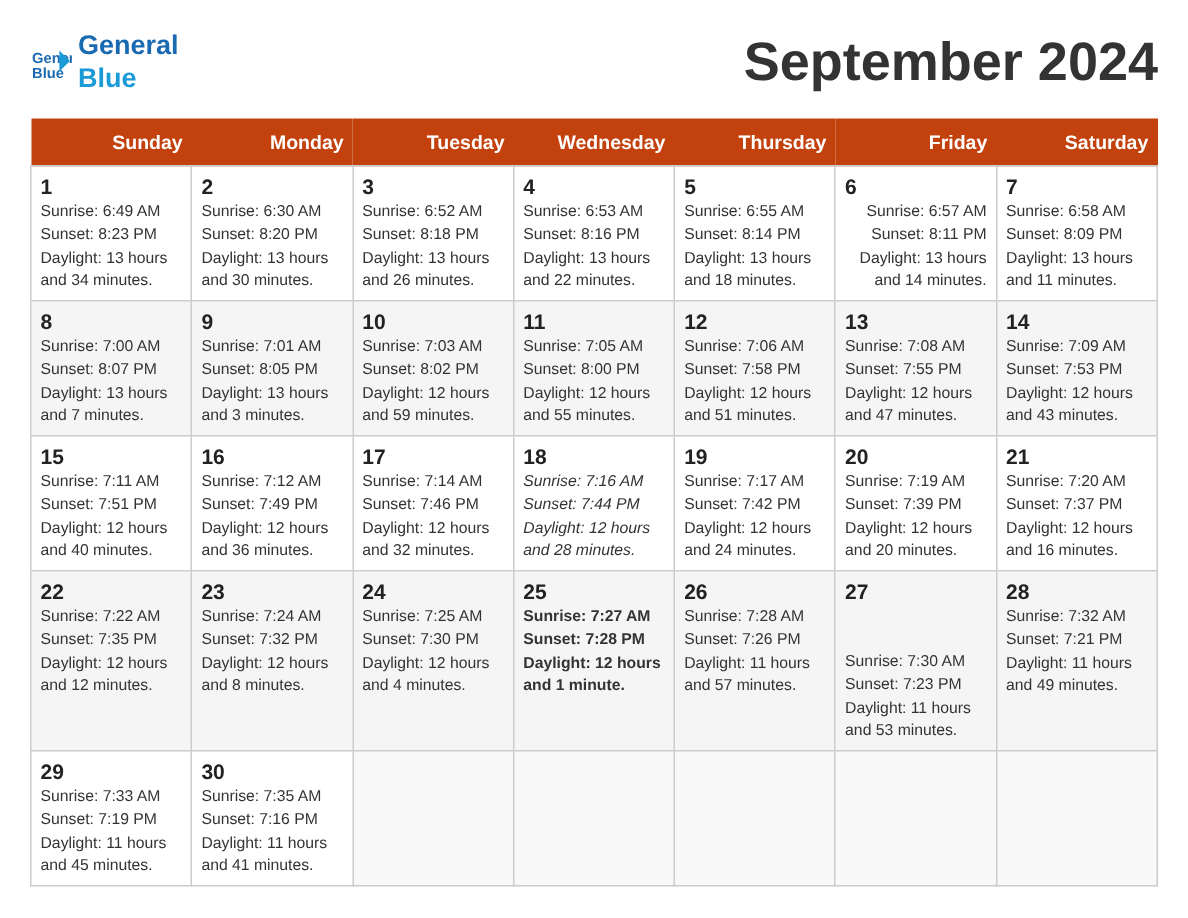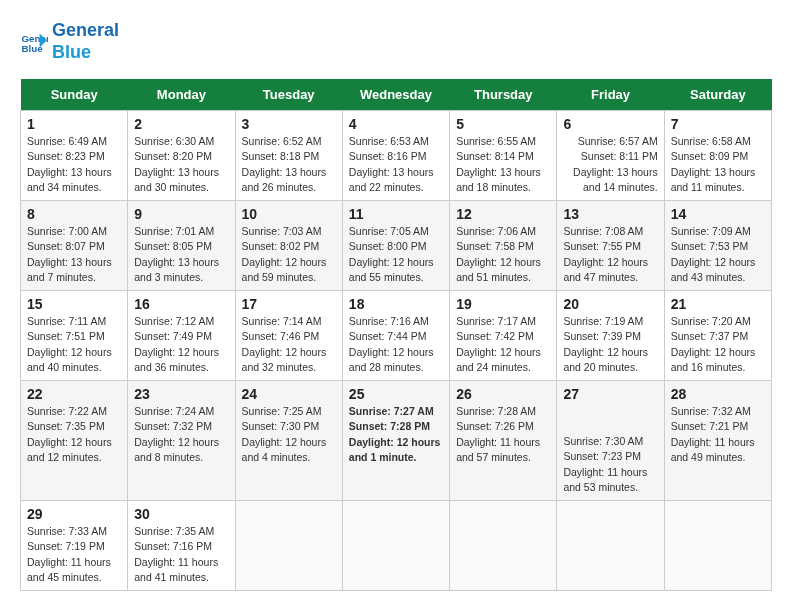--- a/index.html
+++ b/index.html
@@ -36,24 +36,24 @@
     .location {
       font-size: 16px;
       color: #555;
     }
     table {
       width: 100%;
       border-collapse: collapse;
       font-size: 11px;
     }
     thead tr th {
-      background-color: #15803d;
+      background-color: #c2410c;
       color: white;
       padding: 8px 6px;
-      text-align: center;
+      text-align: right;
       font-size: 13px;
       font-weight: bold;
       margin-top: 10px;
     }
     tbody tr td {
       border: 1px solid #ccc;
       vertical-align: top;
       padding: 5px 6px;
       width: 14.28%;
       height: 90px;
@@ -87,20 +87,21 @@
       <text x="2" y="20" font-size="14" font-weight="bold" fill="#1a6ab1">General</text>
       <text x="2" y="34" font-size="14" font-weight="bold" fill="#1a6ab1">Blue</text>
       <polygon points="28,8 38,18 28,28" fill="#1a9ad7"></polygon>
     </svg>
     <div style="line-height:1.2;">
       <div style="font-size:18px;font-weight:bold;color:#1a6ab1;">General</div>
       <div style="font-size:18px;font-weight:bold;color:#1a9ad7;">Blue</div>
     </div>
   </div>
   <div class="title-block">
+    <div class="month-title">September 2024</div>
   </div>
 </div>
 
 <table>
   <thead>
     <tr id="weekday-header">
     <th>Sunday</th>
         <th>Monday</th>
         <th>Tuesday</th>
         <th>Wednesday</th>
@@ -229,21 +230,21 @@
         </td>
         <td>
           <span class="day-num">17</span>
           <div class="day-info" style="white-space: pre-line;">Sunrise: 7:14 AM
 Sunset: 7:46 PM
 Daylight: 12 hours
 and 32 minutes.</div>
         </td>
         <td>
           <span class="day-num">18</span>
-          <div class="day-info" style="white-space: pre-line;">Sunrise: 7:16 AM
+          <div class="day-info" style="white-space: pre-line; font-style: italic;">Sunrise: 7:16 AM
 Sunset: 7:44 PM
 Daylight: 12 hours
 and 28 minutes.</div>
         </td>
         <td>
           <span class="day-num">19</span>
           <div class="day-info" style="white-space: pre-line;">Sunrise: 7:17 AM
 Sunset: 7:42 PM
 Daylight: 12 hours
 and 24 minutes.</div>

